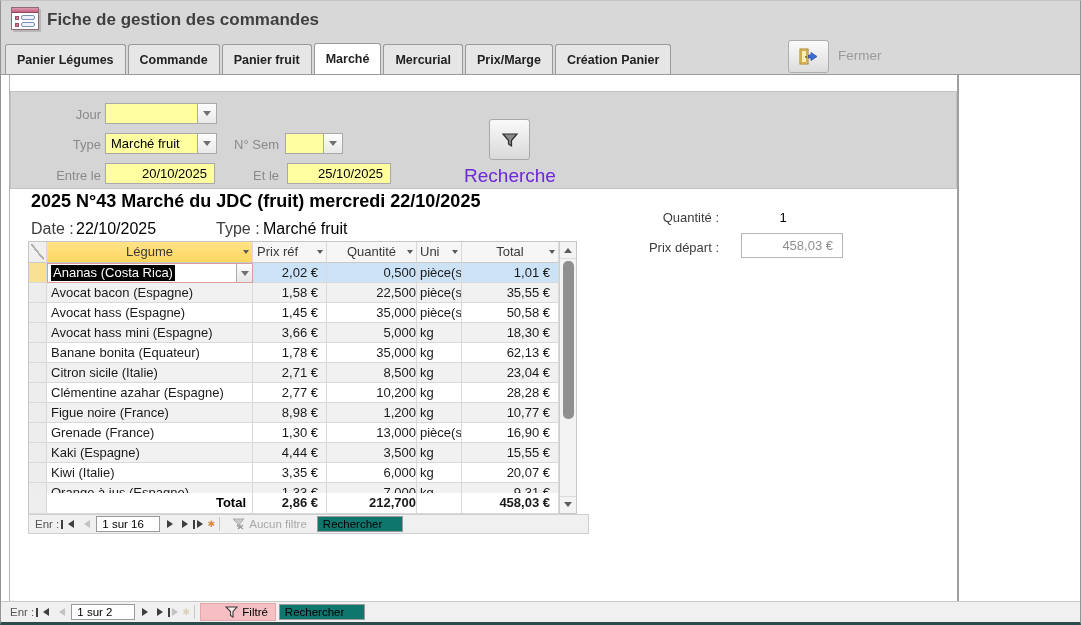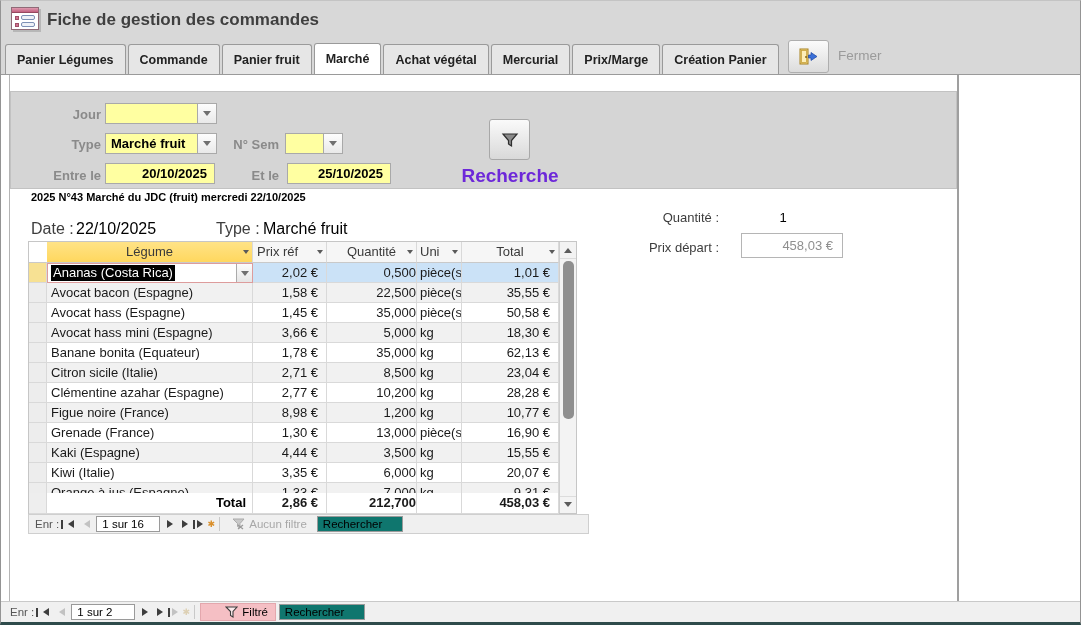--- a/index.html
+++ b/index.html
@@ -28,61 +28,61 @@
   .closebtn {
     position:absolute; left:787px; top:39px; width:41px; height:33px;
     background:linear-gradient(#fbfbfb,#dcdcdc); border:1px solid #aeaeae; border-radius:3px;
     display:flex; align-items:center; justify-content:center;
   }
   .closelbl { position:absolute; left:837px; top:47px; font-size:13.5px; color:#9b9b9b; }
   
   .edge-l { position:absolute; left:8px; top:74px; width:1px; height:526px; background:#b5b5b5; }
   .edge-r { position:absolute; left:956px; top:74px; width:2px; height:526px; background:#9f9f9f; }
   
-  .fpanel { position:absolute; left:9px; top:90px; width:947px; height:98px; background:#d5d5d5; border:1px solid #c2c2c2;font-weight:bold; }
+  .fpanel { position:absolute; left:9px; top:90px; width:947px; height:98px; background:#d5d5d5; border:1px solid #c2c2c2; }
   .flabel { position:absolute; font-size:13px; color:#8a8a8a; text-align:right; }
   .yfield {
     position:absolute; height:21px; background:#ffffa1; border:1px solid #a9a9a9;
     font-size:13px; color:#000; display:flex; align-items:center;
   }
   .yfield .val { flex:1; padding:0 5px; white-space:nowrap; overflow:hidden; }
   .yfield .val.r { text-align:right; padding-right:7px; }
   .combo-btn {
     width:19px; height:100%; background:linear-gradient(#fdfdfd,#e9e9e9);
     border-left:1px solid #a9a9a9; display:flex; align-items:center; justify-content:center;
   }
   .chev { width:0; height:0; border:4px solid transparent; border-top:5px solid #707070; margin-top:4px; }
   .searchbtn {
     position:absolute; left:478px; top:27px; width:41px; height:41px;
     background:linear-gradient(#fafafa,#d9d9d9); border:1px solid #a8a8a8; border-radius:3px;
     display:flex; align-items:center; justify-content:center;
   }
   .searchlbl { position:absolute; left:440px; top:73px; width:118px; text-align:center; font-size:19px; color:#6d28d9; }
   
-  .rec-title { position:absolute; left:30px; top:190px; font-size:11px; font-weight:bold; color:#000; }
+  .rec-title { position:absolute; left:30px; top:190px; font-size:18px; font-weight:bold; color:#000; }
   .rec-line { position:absolute; top:219px; font-size:16px; color:#3d3d3d; }
   .qty-label { position:absolute; left:640px; top:209px; width:78px; text-align:right; font-size:13px; color:#3d3d3d; }
   .qty-value { position:absolute; left:752px; top:209px; width:60px; text-align:center; font-size:13px; color:#000; }
   .price-label { position:absolute; left:628px; top:239px; width:90px; text-align:right; font-size:13px; color:#3d3d3d; }
   .price-box {
     position:absolute; left:740px; top:232px; width:102px; height:25px; border:1px solid #b5b5b5; background:#fff;
     font-size:13px; color:#8f8f8f; text-align:right; padding:4px 9px 0 0;
   }
   
   .sheet { position:absolute; left:27px; top:240px; width:549px; height:273px; display:flex; border:1px solid #c6c6c6; background:#fff; }
   .ds-main { width:530px; }
   .ds-row { display:flex; height:20px; }
   .ds-row > div { border-right:1px solid #d9d9d9; border-bottom:1px solid #d9d9d9; font-size:13px; color:#1a1a1a; line-height:19px; white-space:nowrap; overflow:hidden; }
   .c-sel { width:18px; background:#eeeeee; }
   .c-leg { width:206px; padding-left:4px; }
   .c-prix { width:74px; text-align:right; padding-right:8px; }
   .c-qte { width:90px; text-align:right; }
   .c-uni { width:45px; padding-left:3px; }
   .c-tot { width:97px; text-align:right; padding-right:8px; }
-  .ds-head { height:21px;align-items:flex-end; }
+  .ds-head { height:21px; }
   .ds-head > div { background:#f6f6f6; color:#3a3a3a; position:relative; line-height:20px; border-bottom:1px solid #c9c9c9; }
   .ds-head .c-leg { background:linear-gradient(#ffe387,#ffd75e); text-align:center; padding-left:0; }
   .ds-head .c-qte, .ds-head .c-tot { text-align:center; padding-right:0; }
   .ds-head .c-prix { text-align:left; padding-left:4px; }
   .ds-head .sort { position:absolute; right:3px; top:8px; width:0; height:0; border:3.5px solid transparent; border-top:4.5px solid #5a5a5a; }
   .ds-head .c-sel { background:#f0f0f0; position:relative; }
   .ds-head .c-sel::after { content:""; position:absolute; inset:2px; background:linear-gradient(to top right, transparent 46%, #b4b4b4 46%, #b4b4b4 56%, transparent 56%); }
   .ds-body .ds-row:nth-child(even) > div { background:#f1f1f1; }
   .ds-body .ds-row:nth-child(even) .c-sel, .ds-body .ds-row .c-sel { background:#ededed; }
   .ds-row.sel .c-prix, .ds-row.sel .c-qte, .ds-row.sel .c-uni, .ds-row.sel .c-tot { background:#cbe2f7 !important; }
@@ -137,21 +137,20 @@
           <span class="sq"></span>
           <span class="fld"></span>
         </div>
     </div>
     <div class="wtitle">Fiche de gestion des commandes</div>
     <div class="tabs">
         <div class="tab">Panier Légumes</div>
         <div class="tab">Commande</div>
         <div class="tab">Panier fruit</div>
         <div class="tab active">Marché</div>
-        <div class="tab">Achat végétal</div>
         <div class="tab">Mercurial</div>
         <div class="tab">Prix/Marge</div>
         <div class="tab">Création Panier</div>
       </div>
     <div class="closebtn">
       <svg width="19" height="17" viewBox="0 0 19 17">
         <rect x="1" y="1" width="8" height="15" fill="#f6da86" stroke="#a8811f"></rect>
         <rect x="2.5" y="2.5" width="5" height="12" fill="#fdeeb8" stroke="#c8a23c" stroke-width="0.8"></rect>
         <circle cx="7" cy="9" r="0.9" fill="#7a5c12"></circle>
         <polygon points="18,8.5 12,4.5 12,7 9.5,7 9.5,10 12,10 12,12.5" fill="#3a6fd8" stroke="#1e48a0" stroke-width="0.7"></polygon>

